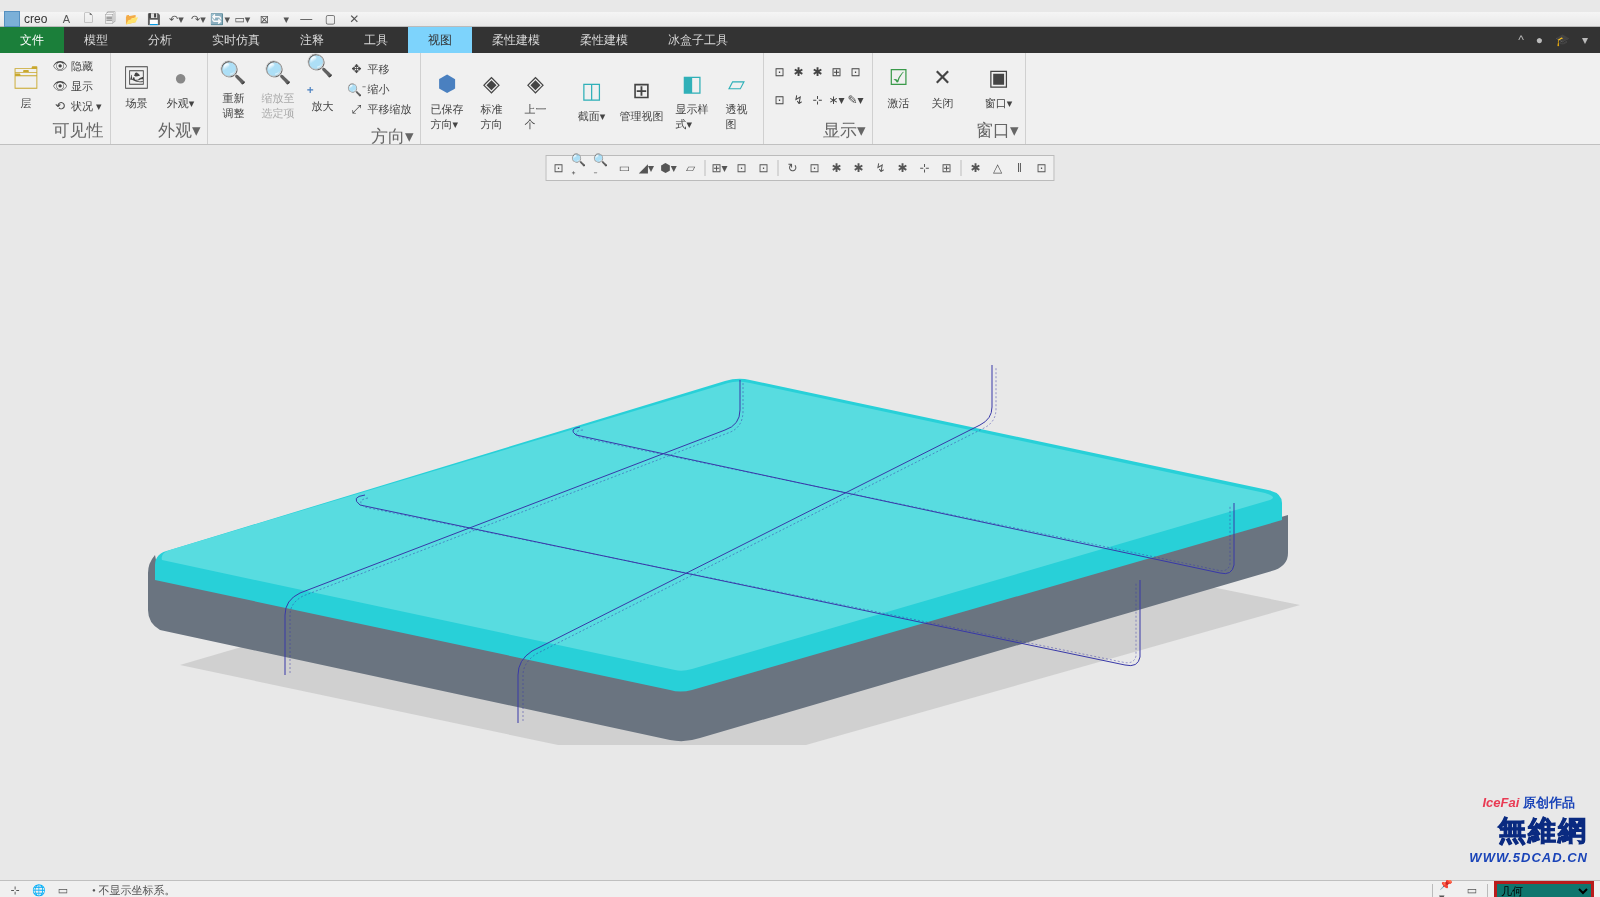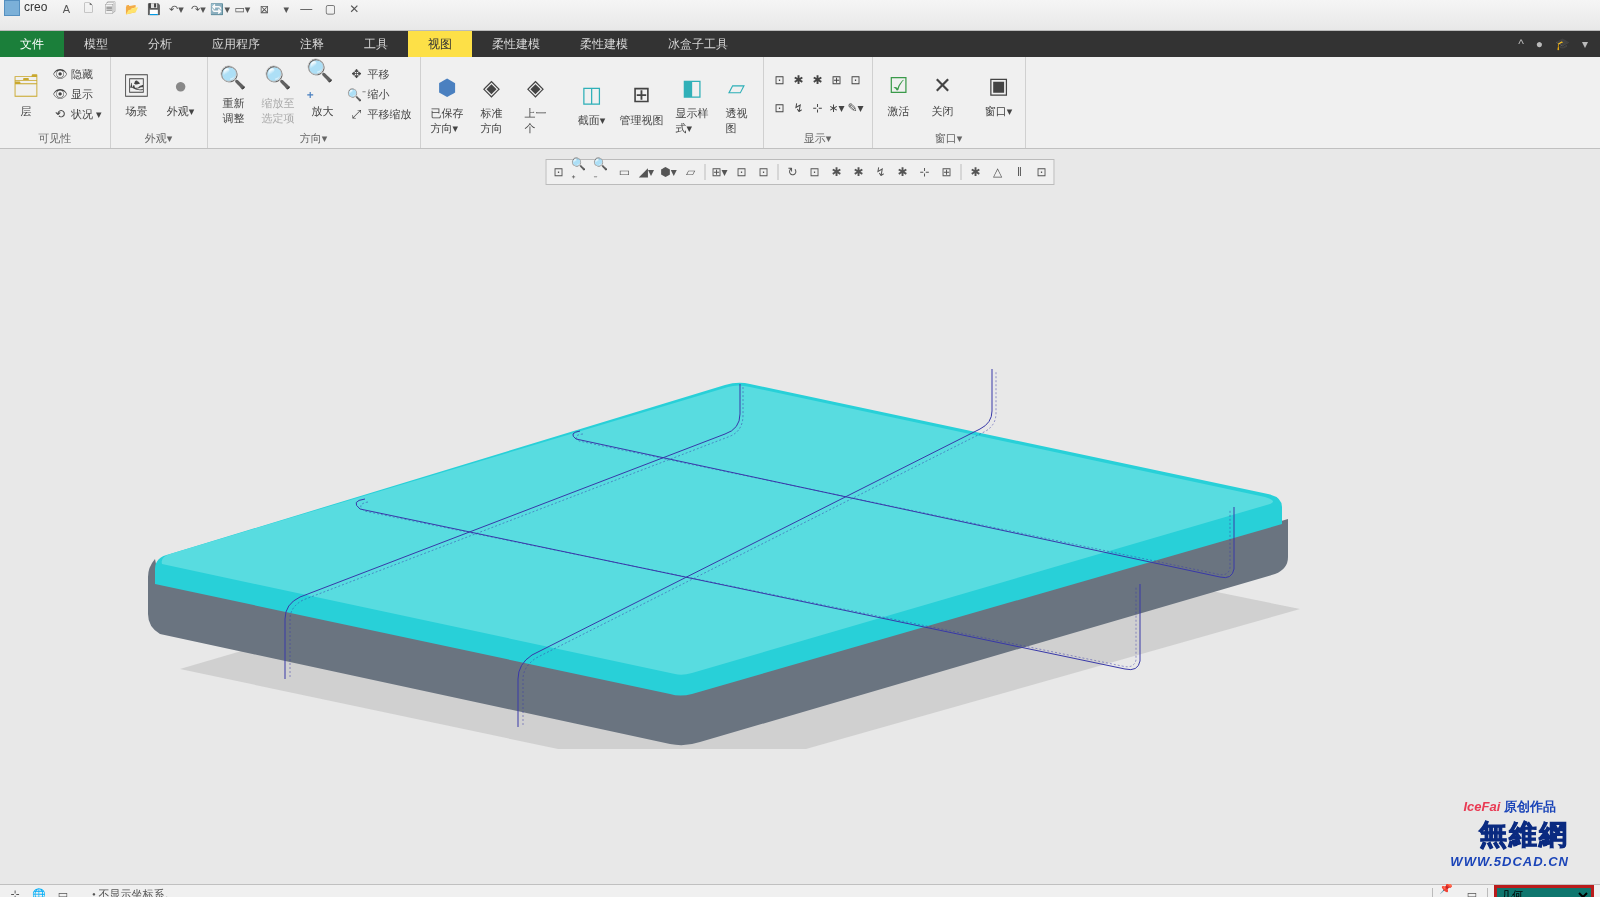--- a/index.html
+++ b/index.html
@@ -1,51 +1,51 @@
 <!DOCTYPE html>
 <html><head>
 <meta charset="utf-8">
 <style>
 * { margin: 0; padding: 0; box-sizing: border-box; font-family: "Microsoft YaHei", Arial, sans-serif; }
 body { width: 1600px; height: 897px; background: #e8e8e8; overflow: hidden; font-size: 12px; }
 
-.title-bar { height: 31px; background: linear-gradient(#f5f5f5, #e8e8e8); display: flex; align-items: flex-start; border-bottom: 1px solid #bbb; }
+.title-bar { height: 15px; background: linear-gradient(#f5f5f5, #e8e8e8); display: flex; align-items: center; border-bottom: 1px solid #bbb; margin-top: 12px; }
 .title-bar .logo { width: 16px; height: 16px; background: #7bb0d8; margin: 0 4px; border: 1px solid #5590c0; }
 .title-bar .app-name { font-size: 12px; color: #333; margin-right: 10px; }
 .title-bar .qat { display: flex; gap: 4px; align-items: center; }
 .title-bar .qat-btn { width: 18px; height: 18px; display: flex; align-items: center; justify-content: center; color: #555; font-size: 11px; }
 .title-bar .title-text { flex: 1; text-align: center; color: #606060; font-size: 12px; font-family: "SimSun", monospace; }
 .title-bar .win-controls { display: flex; gap: 2px; margin-right: 4px; }
 .title-bar .win-btn { width: 22px; height: 18px; display: flex; align-items: center; justify-content: center; color: #555; }
 
 .menu-bar { height: 26px; background: #333333; display: flex; align-items: center; }
 .menu-tab { padding: 4px 20px; height: 26px; display: flex; align-items: center; color: #d8d8d8; font-size: 12px; cursor: pointer; }
 .menu-tab.file { background: #1b7f3a; color: #fff; }
-.menu-tab.active { background: #fde047; color: #333; }
+.menu-tab.active { background: #7dd3fc; color: #333; }
 .menu-bar .right-icons { margin-left: auto; display: flex; gap: 12px; padding-right: 12px; color: #bbb; }
 
 .ribbon { height: 92px; background: #f0f0f0; display: flex; border-bottom: 1px solid #c0c0c0; }
 .ribbon-group { display: flex; flex-direction: column; border-right: 1px solid #d0d0d0; padding: 2px 6px 0 6px; }
 .ribbon-group .group-content { flex: 1; display: flex; align-items: center; gap: 4px; }
-.ribbon-group .group-label { text-align: center; font-size: 11px; color: #666; padding: 2px 0; }
+.ribbon-group .group-label { text-align: right; font-size: 17px; color: #666; padding: 2px 0; }
 .rb-btn { display: flex; flex-direction: column; align-items: center; justify-content: center; padding: 2px 4px; color: #444; font-size: 11px; }
 .rb-btn .icon-lg { width: 32px; height: 32px; display: flex; align-items: center; justify-content: center; font-size: 22px; }
 .rb-btn .label { margin-top: 2px; white-space: nowrap; }
 .rb-col { display: flex; flex-direction: column; gap: 2px; }
 .rb-row { display: flex; align-items: center; gap: 3px; font-size: 11px; color: #444; padding: 1px 2px; white-space: nowrap; }
 .rb-row .ic { width: 16px; height: 16px; display: inline-flex; align-items: center; justify-content: center; font-size: 12px; }
 
 .viewport { position: relative; height: 735px; background: #e8e8e8; }
 .float-toolbar { position: absolute; top: 10px; left: 50%; transform: translateX(-50%); background: #f0f0f0; border: 1px solid #bbb; display: flex; padding: 2px; gap: 2px; }
 .float-toolbar .tb-btn { width: 20px; height: 20px; display: flex; align-items: center; justify-content: center; font-size: 12px; color: #555; border: 1px solid transparent; }
 .float-toolbar .sep { width: 1px; background: #bbb; margin: 2px 2px; }
 
 .model-svg { position: absolute; top: 40px; left: 60px; }
 
-.watermark { position: absolute; right: 31px; bottom: 15px; text-align: center; }
+.watermark { position: absolute; right: 12px; bottom: 15px; text-align: center; }
 .watermark .wm-top { font-size: 13px; font-weight: bold; }
 .watermark .wm-top .red { color: #e93a53; font-style: italic; }
 .watermark .wm-top .blue { color: #1a44b8; }
 .watermark .wm-mid { font-size: 28px; font-weight: bold; color: #1a44b8; -webkit-text-stroke: 1px #0a2a80; letter-spacing: 2px; text-align: right; }
 .watermark .wm-bot { font-size: 13px; font-weight: bold; color: #1a44b8; font-style: italic; letter-spacing: 1px; }
 
 .status-bar { height: 20px; background: #f0f0f0; border-top: 1px solid #c0c0c0; display: flex; align-items: center; padding: 0 6px; font-size: 11px; color: #555; }
 .status-bar .left-icons { display: flex; gap: 6px; align-items: center; }
 .status-bar .msg { margin-left: 20px; font-family: "SimSun"; }
 .status-bar .right { margin-left: auto; display: flex; align-items: center; gap: 6px; }
@@ -89,21 +89,21 @@
     <span class="win-btn">—</span>
     <span class="win-btn">▢</span>
     <span class="win-btn">✕</span>
   </div>
 </div>
 
 <div class="menu-bar">
   <div class="menu-tab file">文件</div>
   <div class="menu-tab">模型</div>
   <div class="menu-tab">分析</div>
-  <div class="menu-tab">应用程序</div>
+  <div class="menu-tab">实时仿真</div>
   <div class="menu-tab">注释</div>
   <div class="menu-tab">工具</div>
   <div class="menu-tab active">视图</div>
   <div class="menu-tab">柔性建模</div>
   <div class="menu-tab">柔性建模</div>
   <div class="menu-tab">冰盒子工具</div>
   <div class="right-icons">
     <span>^</span>
     <span>●</span>
     <span>🎓</span>

